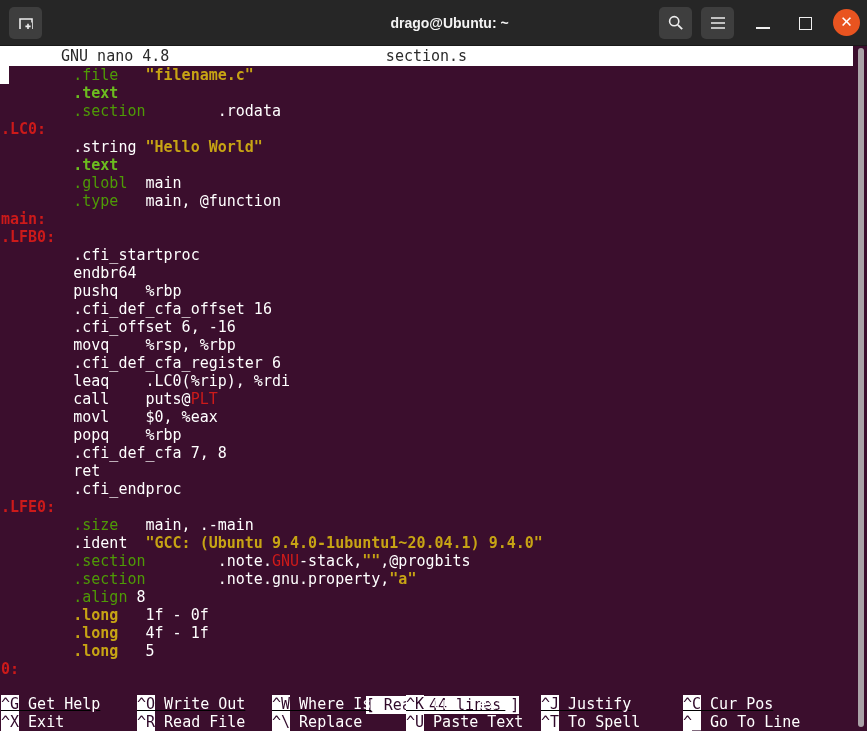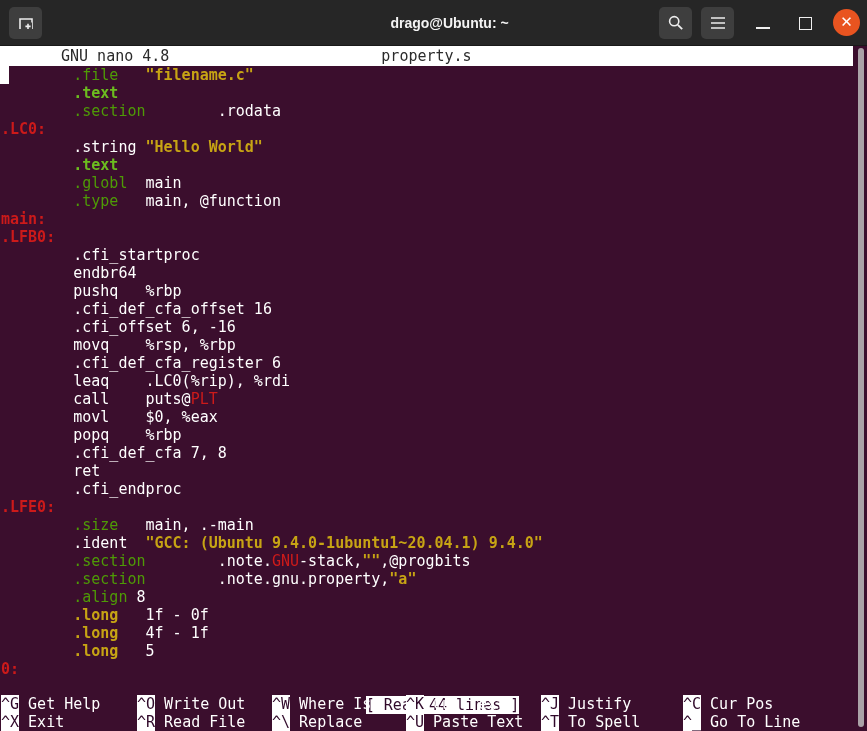--- a/index.html
+++ b/index.html
@@ -58,21 +58,21 @@
     background:#aaa2a7; border-radius:3px;
   }
   
   .status-row { position:absolute; top:678px; left:0; width:867px; height:18px; text-align:center;
     font-size:15px; line-height:18px; white-space:pre; }
   .status-msg { background:#ffffff; color:#30092a; display:inline-block; height:18px; }
   .help-row {
     position:absolute; left:1px; width:866px; height:18px; display:flex;
     font-size:15px; line-height:18px; white-space:pre;
   }
-  .help-row-1 { top:695px; }
+  .help-row-1 { top:695px;text-decoration:underline; }
   .help-row-2 { top:713px; }
   .help-cell { overflow:hidden; flex:0 0 auto; }
   .help-cell:nth-child(1){ width:136px; } .help-cell:nth-child(2){ width:135px; }
   .help-cell:nth-child(3){ width:134px; } .help-cell:nth-child(4){ width:135px; }
   .help-cell:nth-child(5){ width:142px; } .help-cell:nth-child(6){ width:184px; }
   .help-key { background:#ffffff; color:#30092a; }
   .help-label { color:#ffffff; }
 </style>
 </head>
 <body>
@@ -113,21 +113,21 @@
   <div class="ctl-max-hit"></div>
   <div class="ctl-max"></div>
 
   <div class="ctl-close">
     <span>✕</span>
   </div>
 </div>
 
 <div class="nano-header">
   <span class="nano-version">GNU nano 4.8</span>
-  <span class="nano-filename">property.s</span>
+  <span class="nano-filename">section.s</span>
 </div>
 
 <div class="editor" id="editor-lines"><div class="line"><span style="color: rgb(255, 255, 255);">        </span><span style="color: rgb(78, 154, 6);">.file</span><span style="color: rgb(255, 255, 255);">   </span><span style="color: rgb(199, 164, 20); font-weight: bold;">"filename.c"</span></div><div class="line"><span style="color: rgb(255, 255, 255);">        </span><span style="color: rgb(108, 189, 31); font-weight: bold;">.text</span></div><div class="line"><span style="color: rgb(255, 255, 255);">        </span><span style="color: rgb(78, 154, 6);">.section</span><span style="color: rgb(255, 255, 255);">        .rodata</span></div><div class="line"><span style="color: rgb(204, 26, 26); font-weight: bold;">.LC0:</span></div><div class="line"><span style="color: rgb(255, 255, 255);">        .string </span><span style="color: rgb(199, 164, 20); font-weight: bold;">"Hello World"</span></div><div class="line"><span style="color: rgb(255, 255, 255);">        </span><span style="color: rgb(108, 189, 31); font-weight: bold;">.text</span></div><div class="line"><span style="color: rgb(255, 255, 255);">        </span><span style="color: rgb(78, 154, 6);">.globl</span><span style="color: rgb(255, 255, 255);">  main</span></div><div class="line"><span style="color: rgb(255, 255, 255);">        </span><span style="color: rgb(78, 154, 6);">.type</span><span style="color: rgb(255, 255, 255);">   main, @function</span></div><div class="line"><span style="color: rgb(204, 26, 26); font-weight: bold;">main:</span></div><div class="line"><span style="color: rgb(204, 26, 26); font-weight: bold;">.LFB0:</span></div><div class="line"><span style="color: rgb(255, 255, 255);">        .cfi_startproc</span></div><div class="line"><span style="color: rgb(255, 255, 255);">        endbr64</span></div><div class="line"><span style="color: rgb(255, 255, 255);">        pushq   %rbp</span></div><div class="line"><span style="color: rgb(255, 255, 255);">        .cfi_def_cfa_offset 16</span></div><div class="line"><span style="color: rgb(255, 255, 255);">        .cfi_offset 6, -16</span></div><div class="line"><span style="color: rgb(255, 255, 255);">        movq    %rsp, %rbp</span></div><div class="line"><span style="color: rgb(255, 255, 255);">        .cfi_def_cfa_register 6</span></div><div class="line"><span style="color: rgb(255, 255, 255);">        leaq    .LC0(%rip), %rdi</span></div><div class="line"><span style="color: rgb(255, 255, 255);">        call    puts@</span><span style="color: rgb(204, 26, 26);">PLT</span></div><div class="line"><span style="color: rgb(255, 255, 255);">        movl    $0, %eax</span></div><div class="line"><span style="color: rgb(255, 255, 255);">        popq    %rbp</span></div><div class="line"><span style="color: rgb(255, 255, 255);">        .cfi_def_cfa 7, 8</span></div><div class="line"><span style="color: rgb(255, 255, 255);">        ret</span></div><div class="line"><span style="color: rgb(255, 255, 255);">        .cfi_endproc</span></div><div class="line"><span style="color: rgb(204, 26, 26); font-weight: bold;">.LFE0:</span></div><div class="line"><span style="color: rgb(255, 255, 255);">        </span><span style="color: rgb(78, 154, 6);">.size</span><span style="color: rgb(255, 255, 255);">   main, .-main</span></div><div class="line"><span style="color: rgb(255, 255, 255);">        .ident  </span><span style="color: rgb(199, 164, 20); font-weight: bold;">"GCC: (Ubuntu 9.4.0-1ubuntu1~20.04.1) 9.4.0"</span></div><div class="line"><span style="color: rgb(255, 255, 255);">        </span><span style="color: rgb(78, 154, 6);">.section</span><span style="color: rgb(255, 255, 255);">        .note.</span><span style="color: rgb(204, 26, 26);">GNU</span><span style="color: rgb(255, 255, 255);">-stack,</span><span style="color: rgb(199, 164, 20); font-weight: bold;">""</span><span style="color: rgb(255, 255, 255);">,@progbits</span></div><div class="line"><span style="color: rgb(255, 255, 255);">        </span><span style="color: rgb(78, 154, 6);">.section</span><span style="color: rgb(255, 255, 255);">        .note.gnu.property,</span><span style="color: rgb(199, 164, 20); font-weight: bold;">"a"</span></div><div class="line"><span style="color: rgb(255, 255, 255);">        </span><span style="color: rgb(78, 154, 6);">.align</span><span style="color: rgb(255, 255, 255);"> 8</span></div><div class="line"><span style="color: rgb(255, 255, 255);">        </span><span style="color: rgb(199, 164, 20); font-weight: bold;">.long</span><span style="color: rgb(255, 255, 255);">   1f - 0f</span></div><div class="line"><span style="color: rgb(255, 255, 255);">        </span><span style="color: rgb(199, 164, 20); font-weight: bold;">.long</span><span style="color: rgb(255, 255, 255);">   4f - 1f</span></div><div class="line"><span style="color: rgb(255, 255, 255);">        </span><span style="color: rgb(199, 164, 20); font-weight: bold;">.long</span><span style="color: rgb(255, 255, 255);">   5</span></div><div class="line"><span style="color: rgb(204, 26, 26); font-weight: bold;">0:</span></div></div>
 <div class="cursor"></div>
 
 <div class="scrollbar-track"></div>
 <div class="scrollbar-thumb"></div>
 
 <div class="status-row">
   <span class="status-msg">[ Read 44 lines ]</span>

